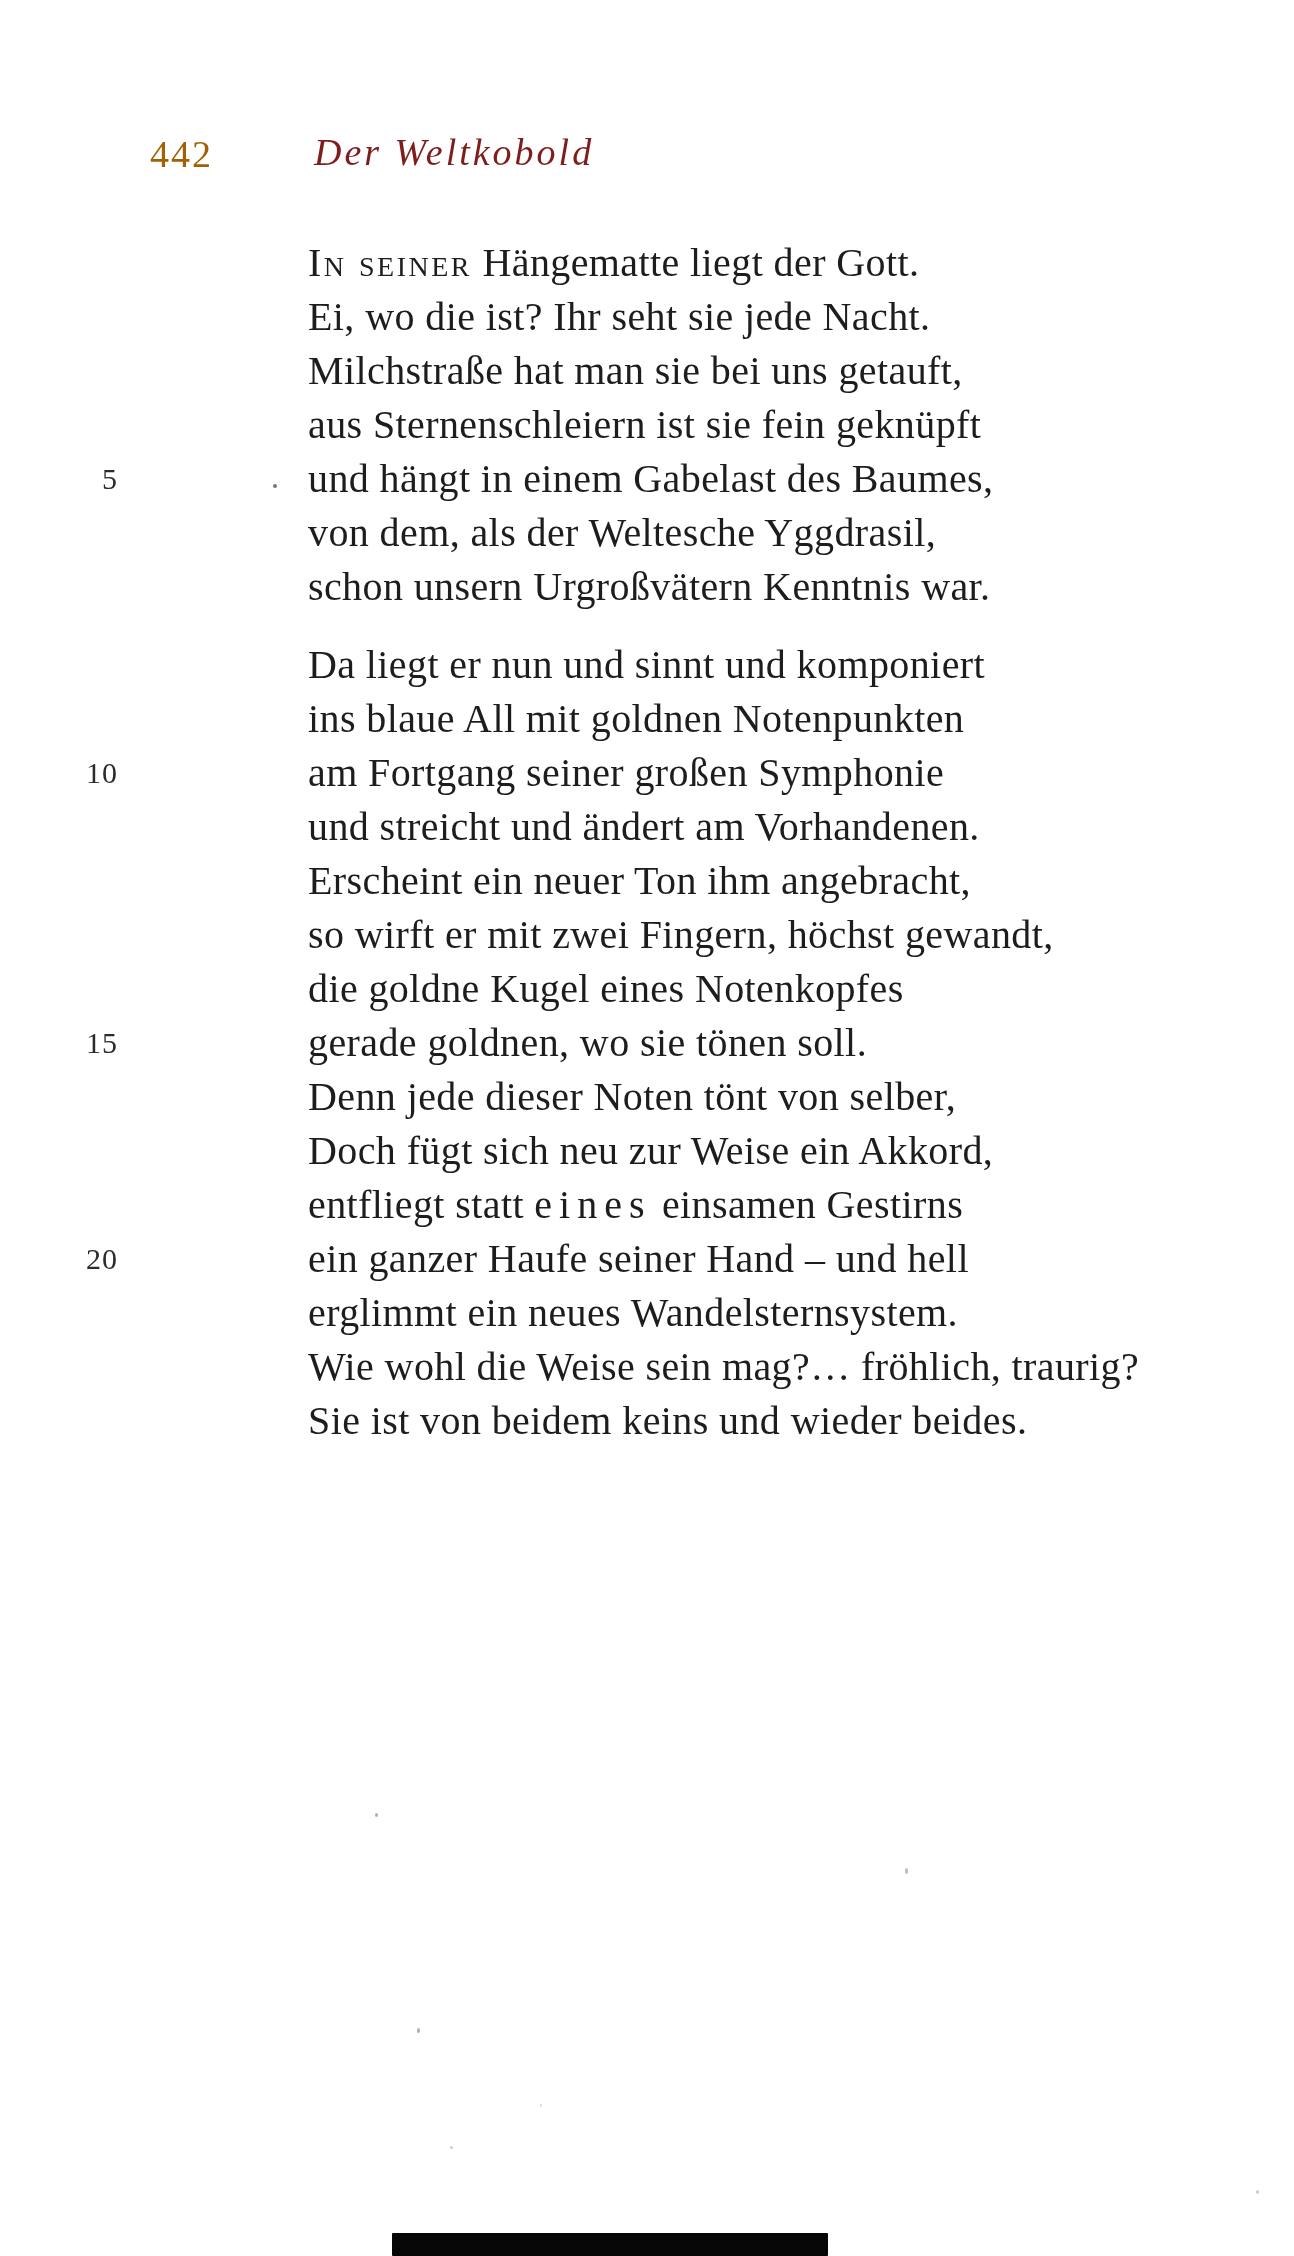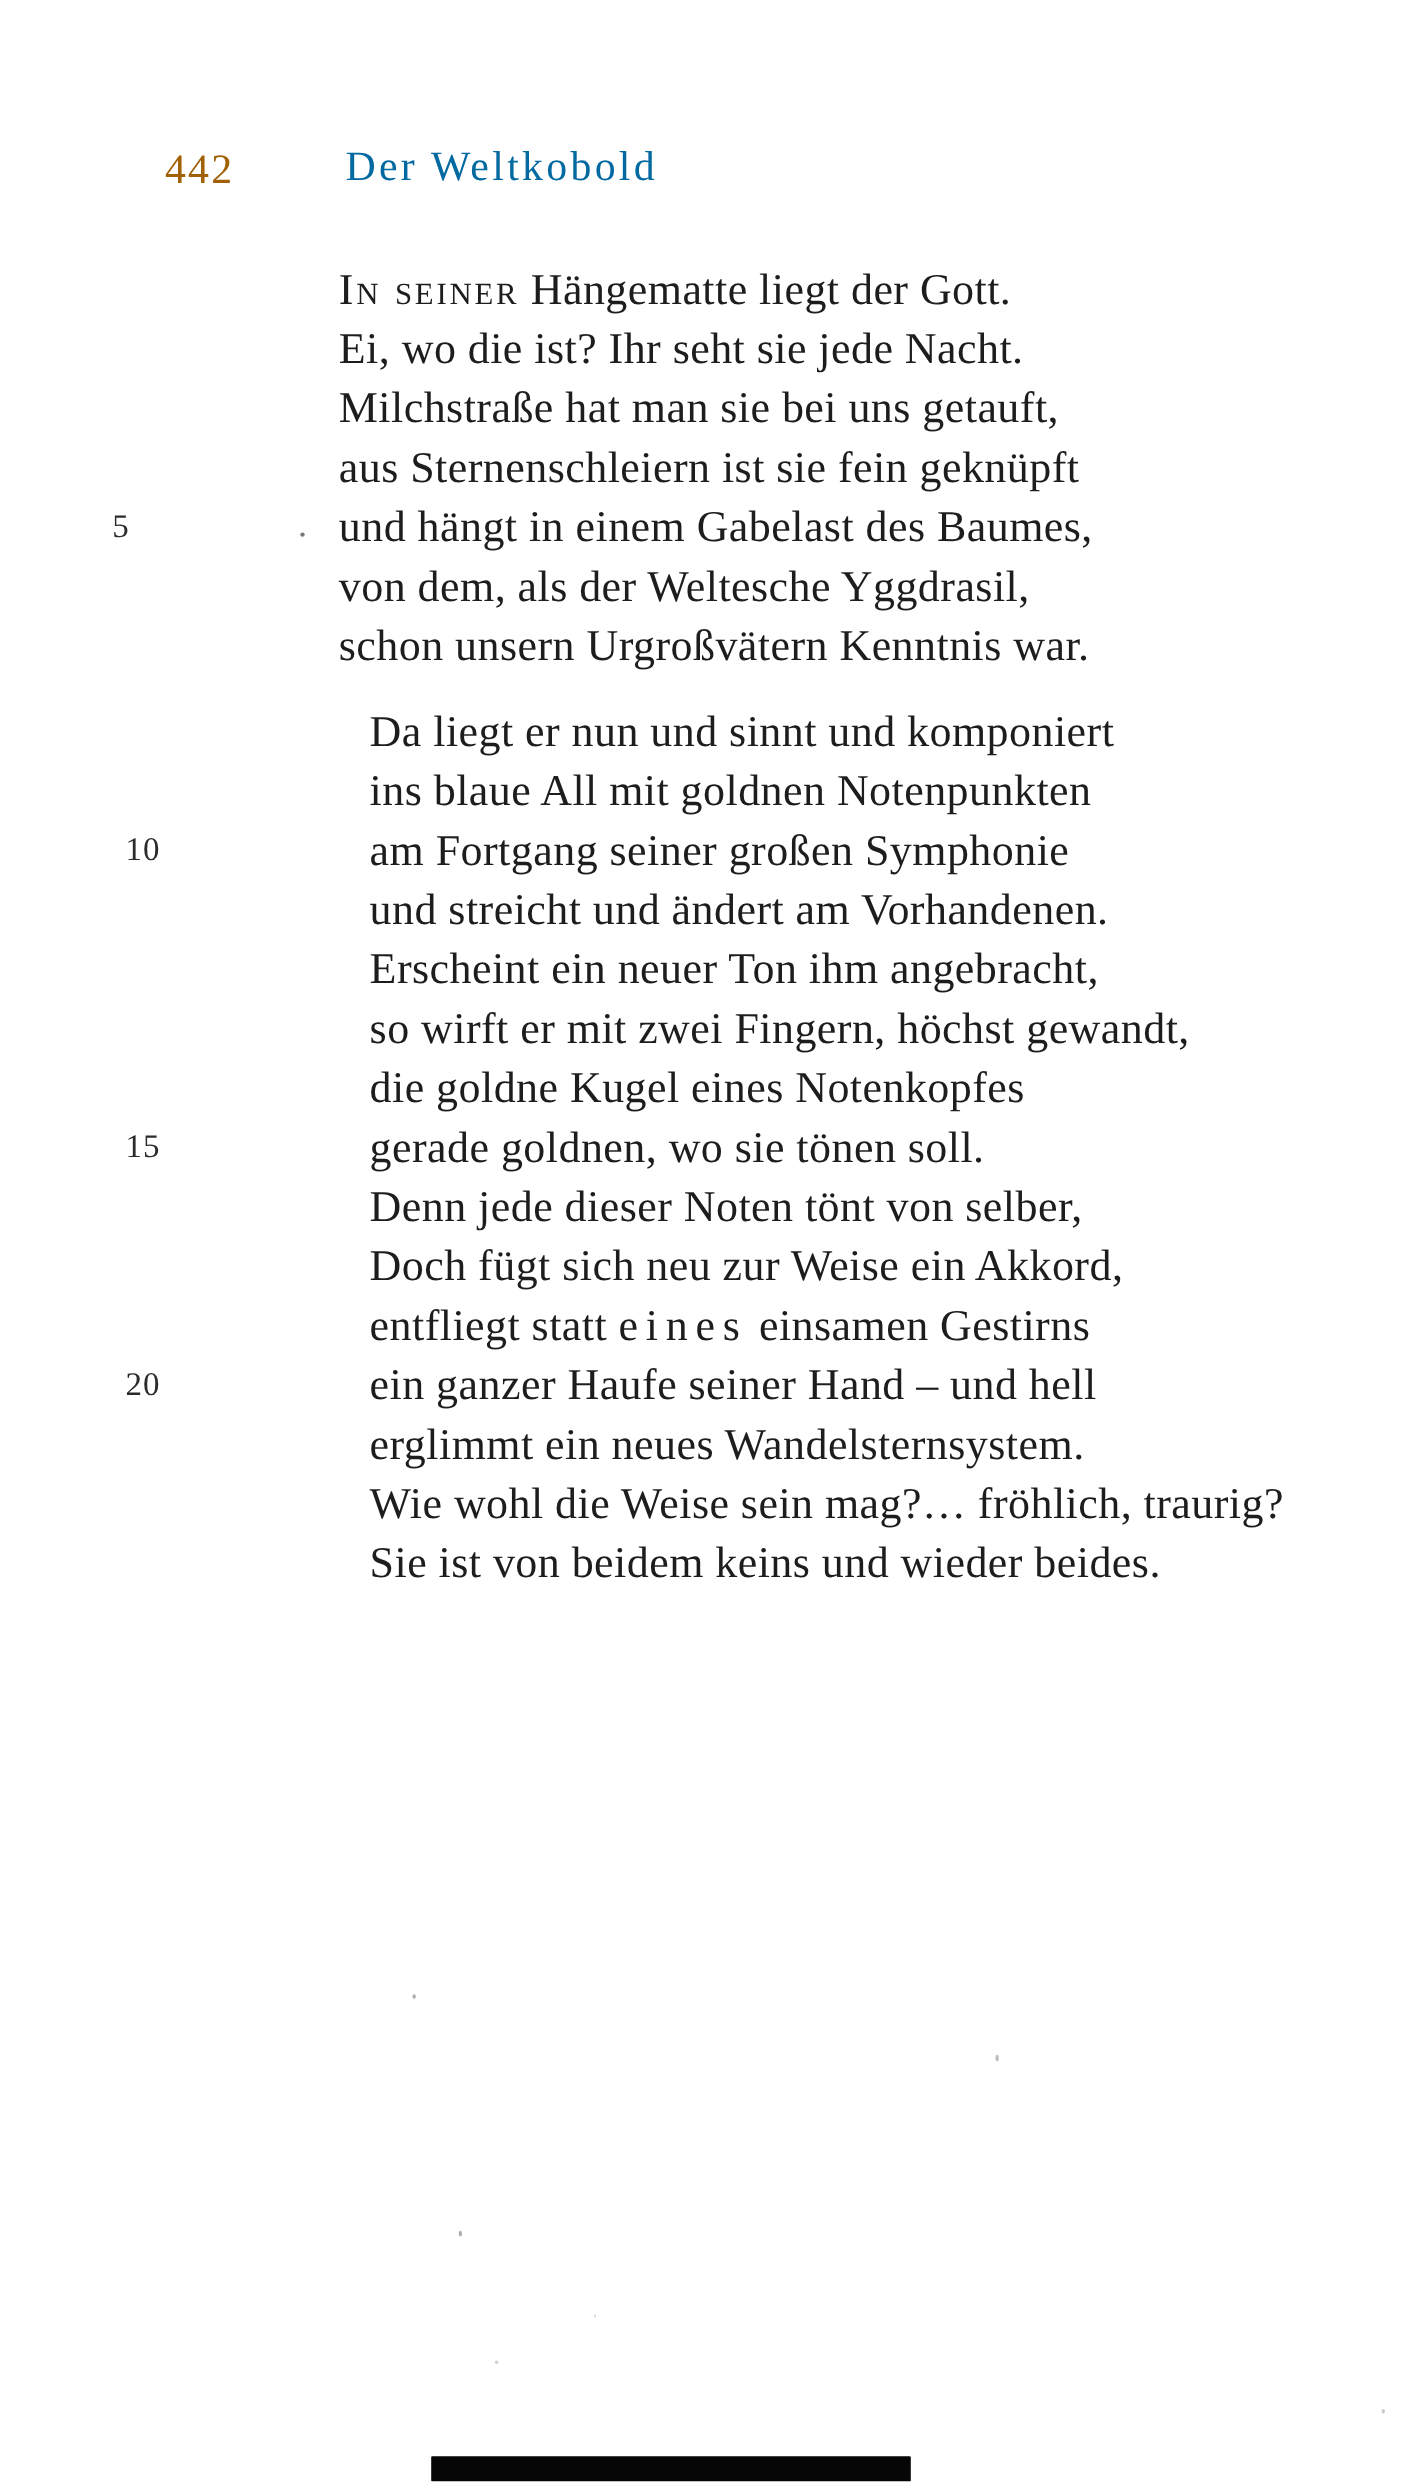--- a/index.html
+++ b/index.html
@@ -16,26 +16,26 @@
     background:#ffffff;
   }
   
   .header{position:absolute;top:132px;left:0;width:100%;height:60px;}
   .page-number{
     position:absolute;left:150px;top:0;
     font-size:38px;letter-spacing:2px;color:#a16207;
   }
   .page-title{
     position:absolute;left:314px;top:-2px;
-    font-size:38px;letter-spacing:3px;color:#0369a1;
+    font-size:38px;font-style:italic;letter-spacing:3px;color:#7f1d1d;
   }
   
   .poem{position:absolute;top:236px;left:0;width:1040px;}
   .stanza{position:relative;}
-  .stanza + .stanza{margin-top:24px;padding-left:28px;}
+  .stanza + .stanza{margin-top:24px;}
   .poem-line{
     position:relative;
     line-height:54px;
     font-size:40px;
     white-space:nowrap;
   }
   .line-text{
     display:inline-block;
     padding-left:308px;
     letter-spacing:0.4px;

